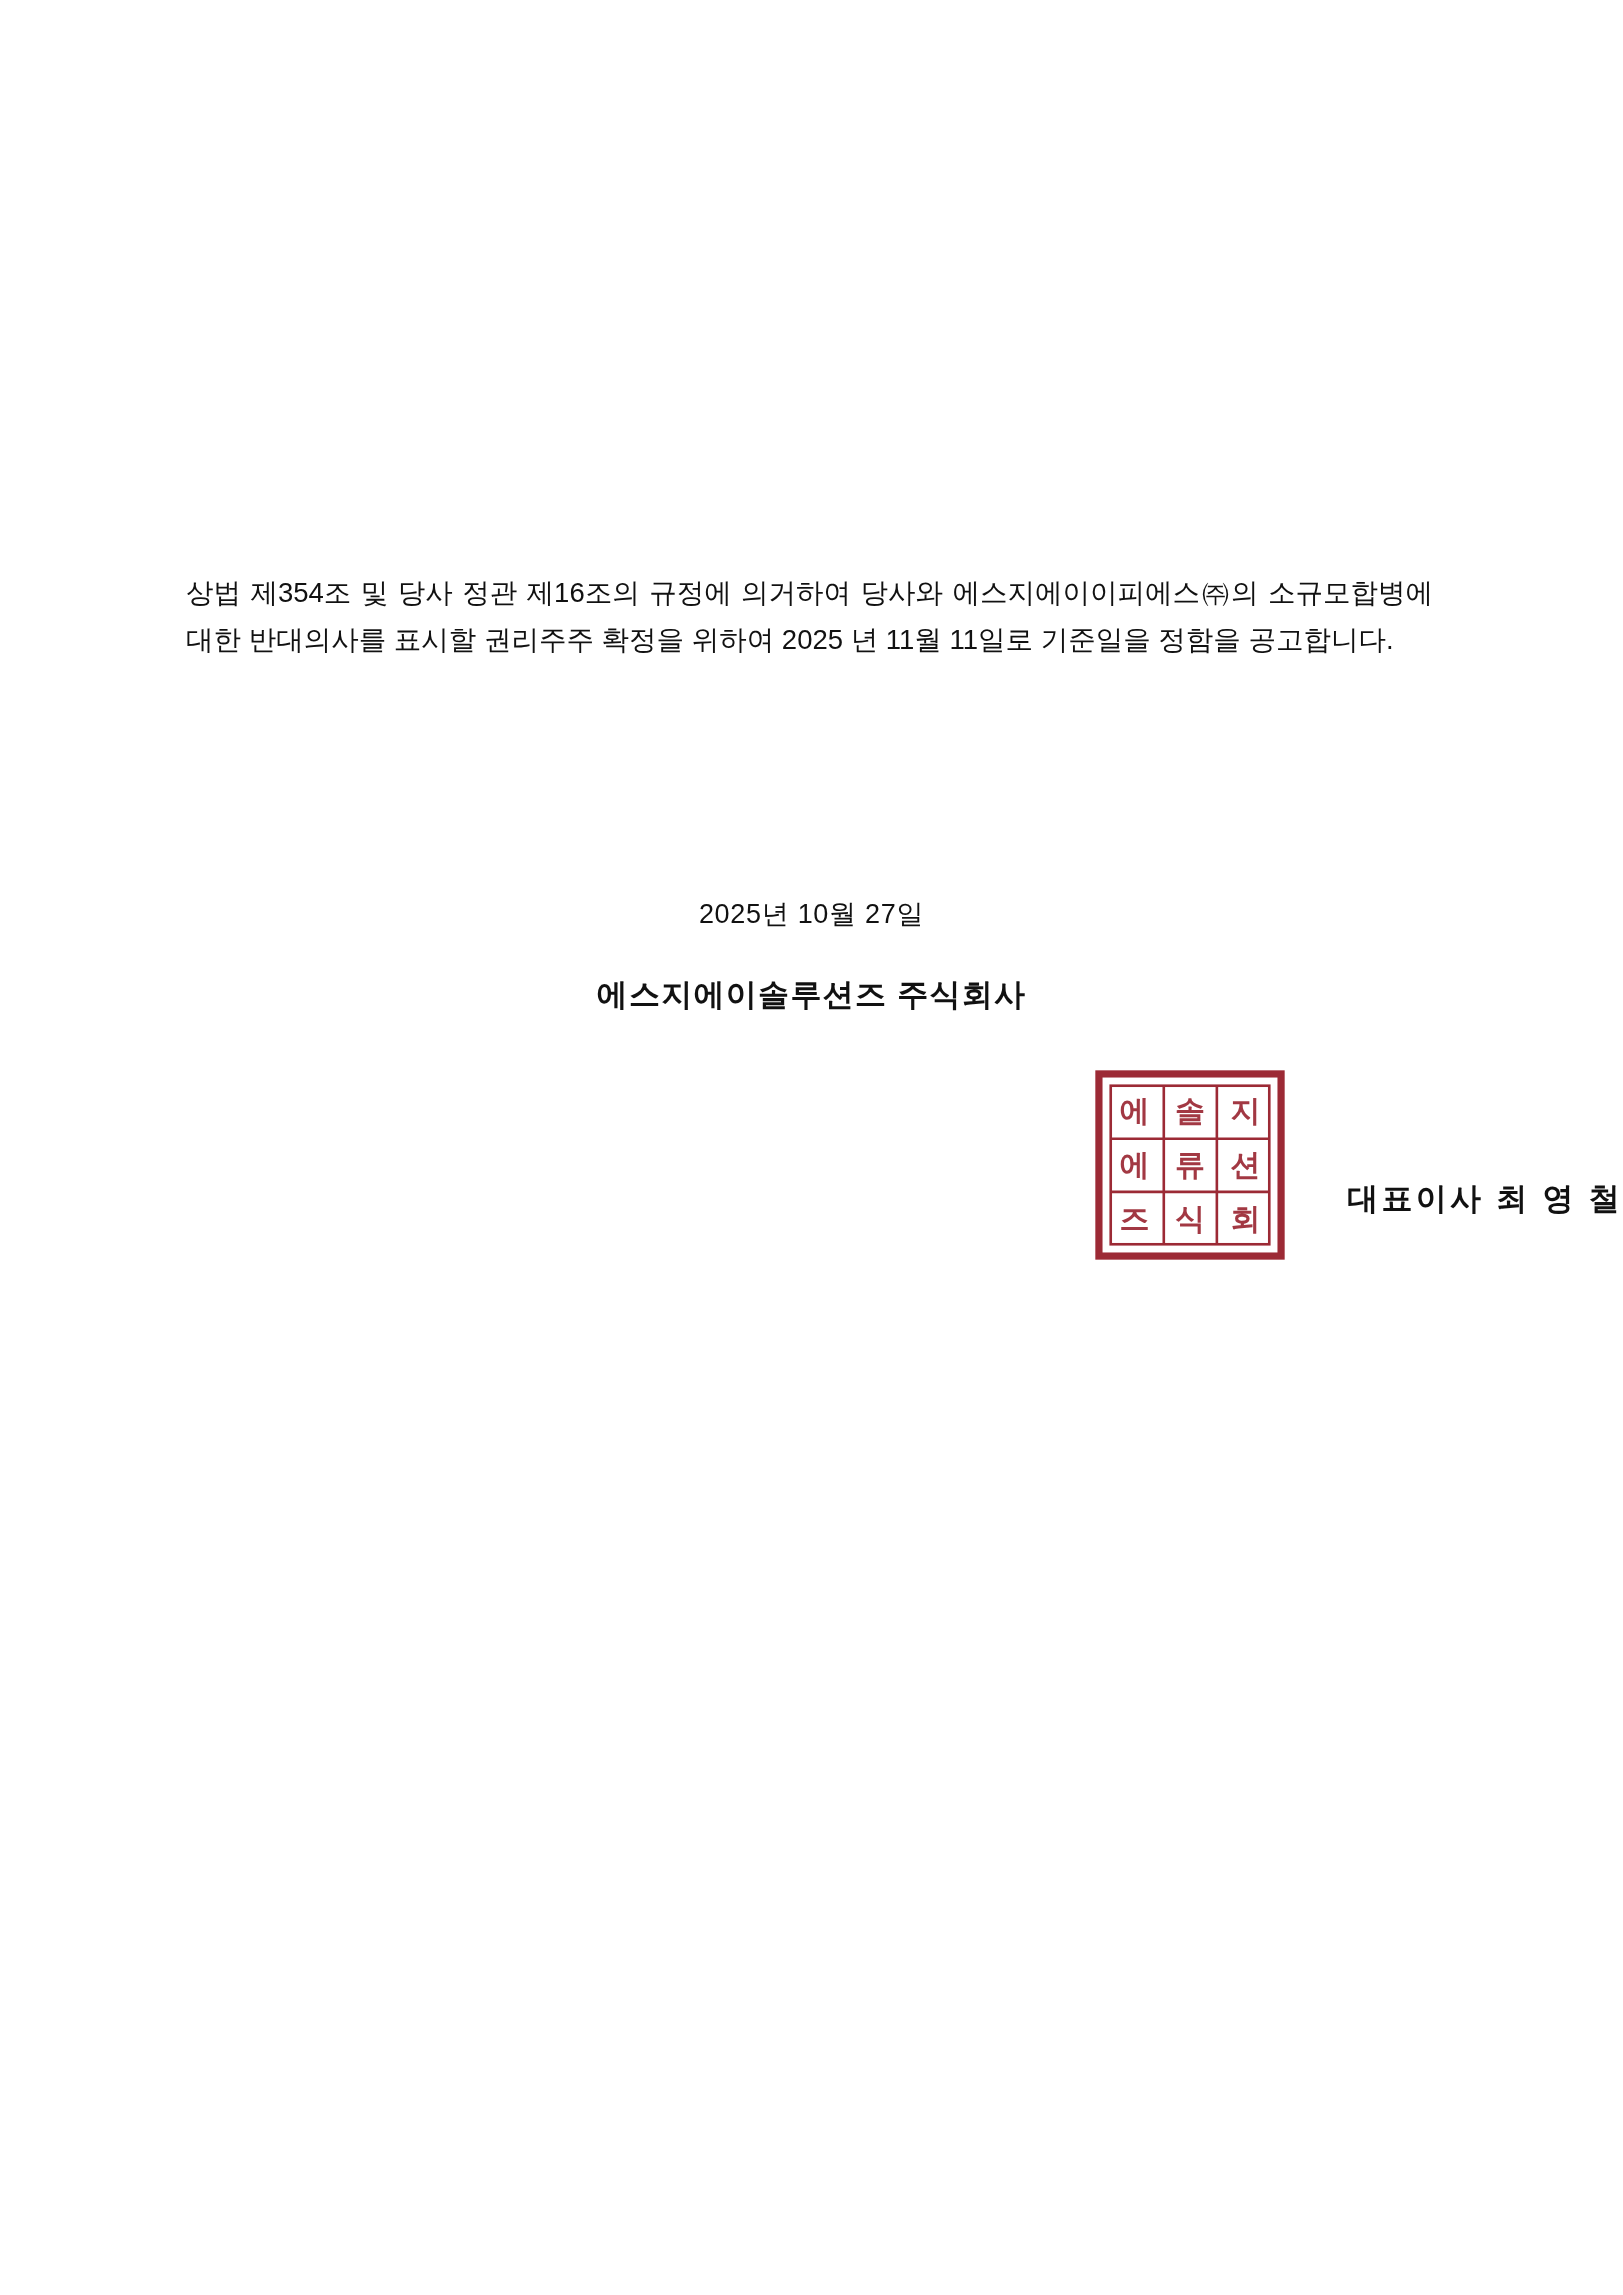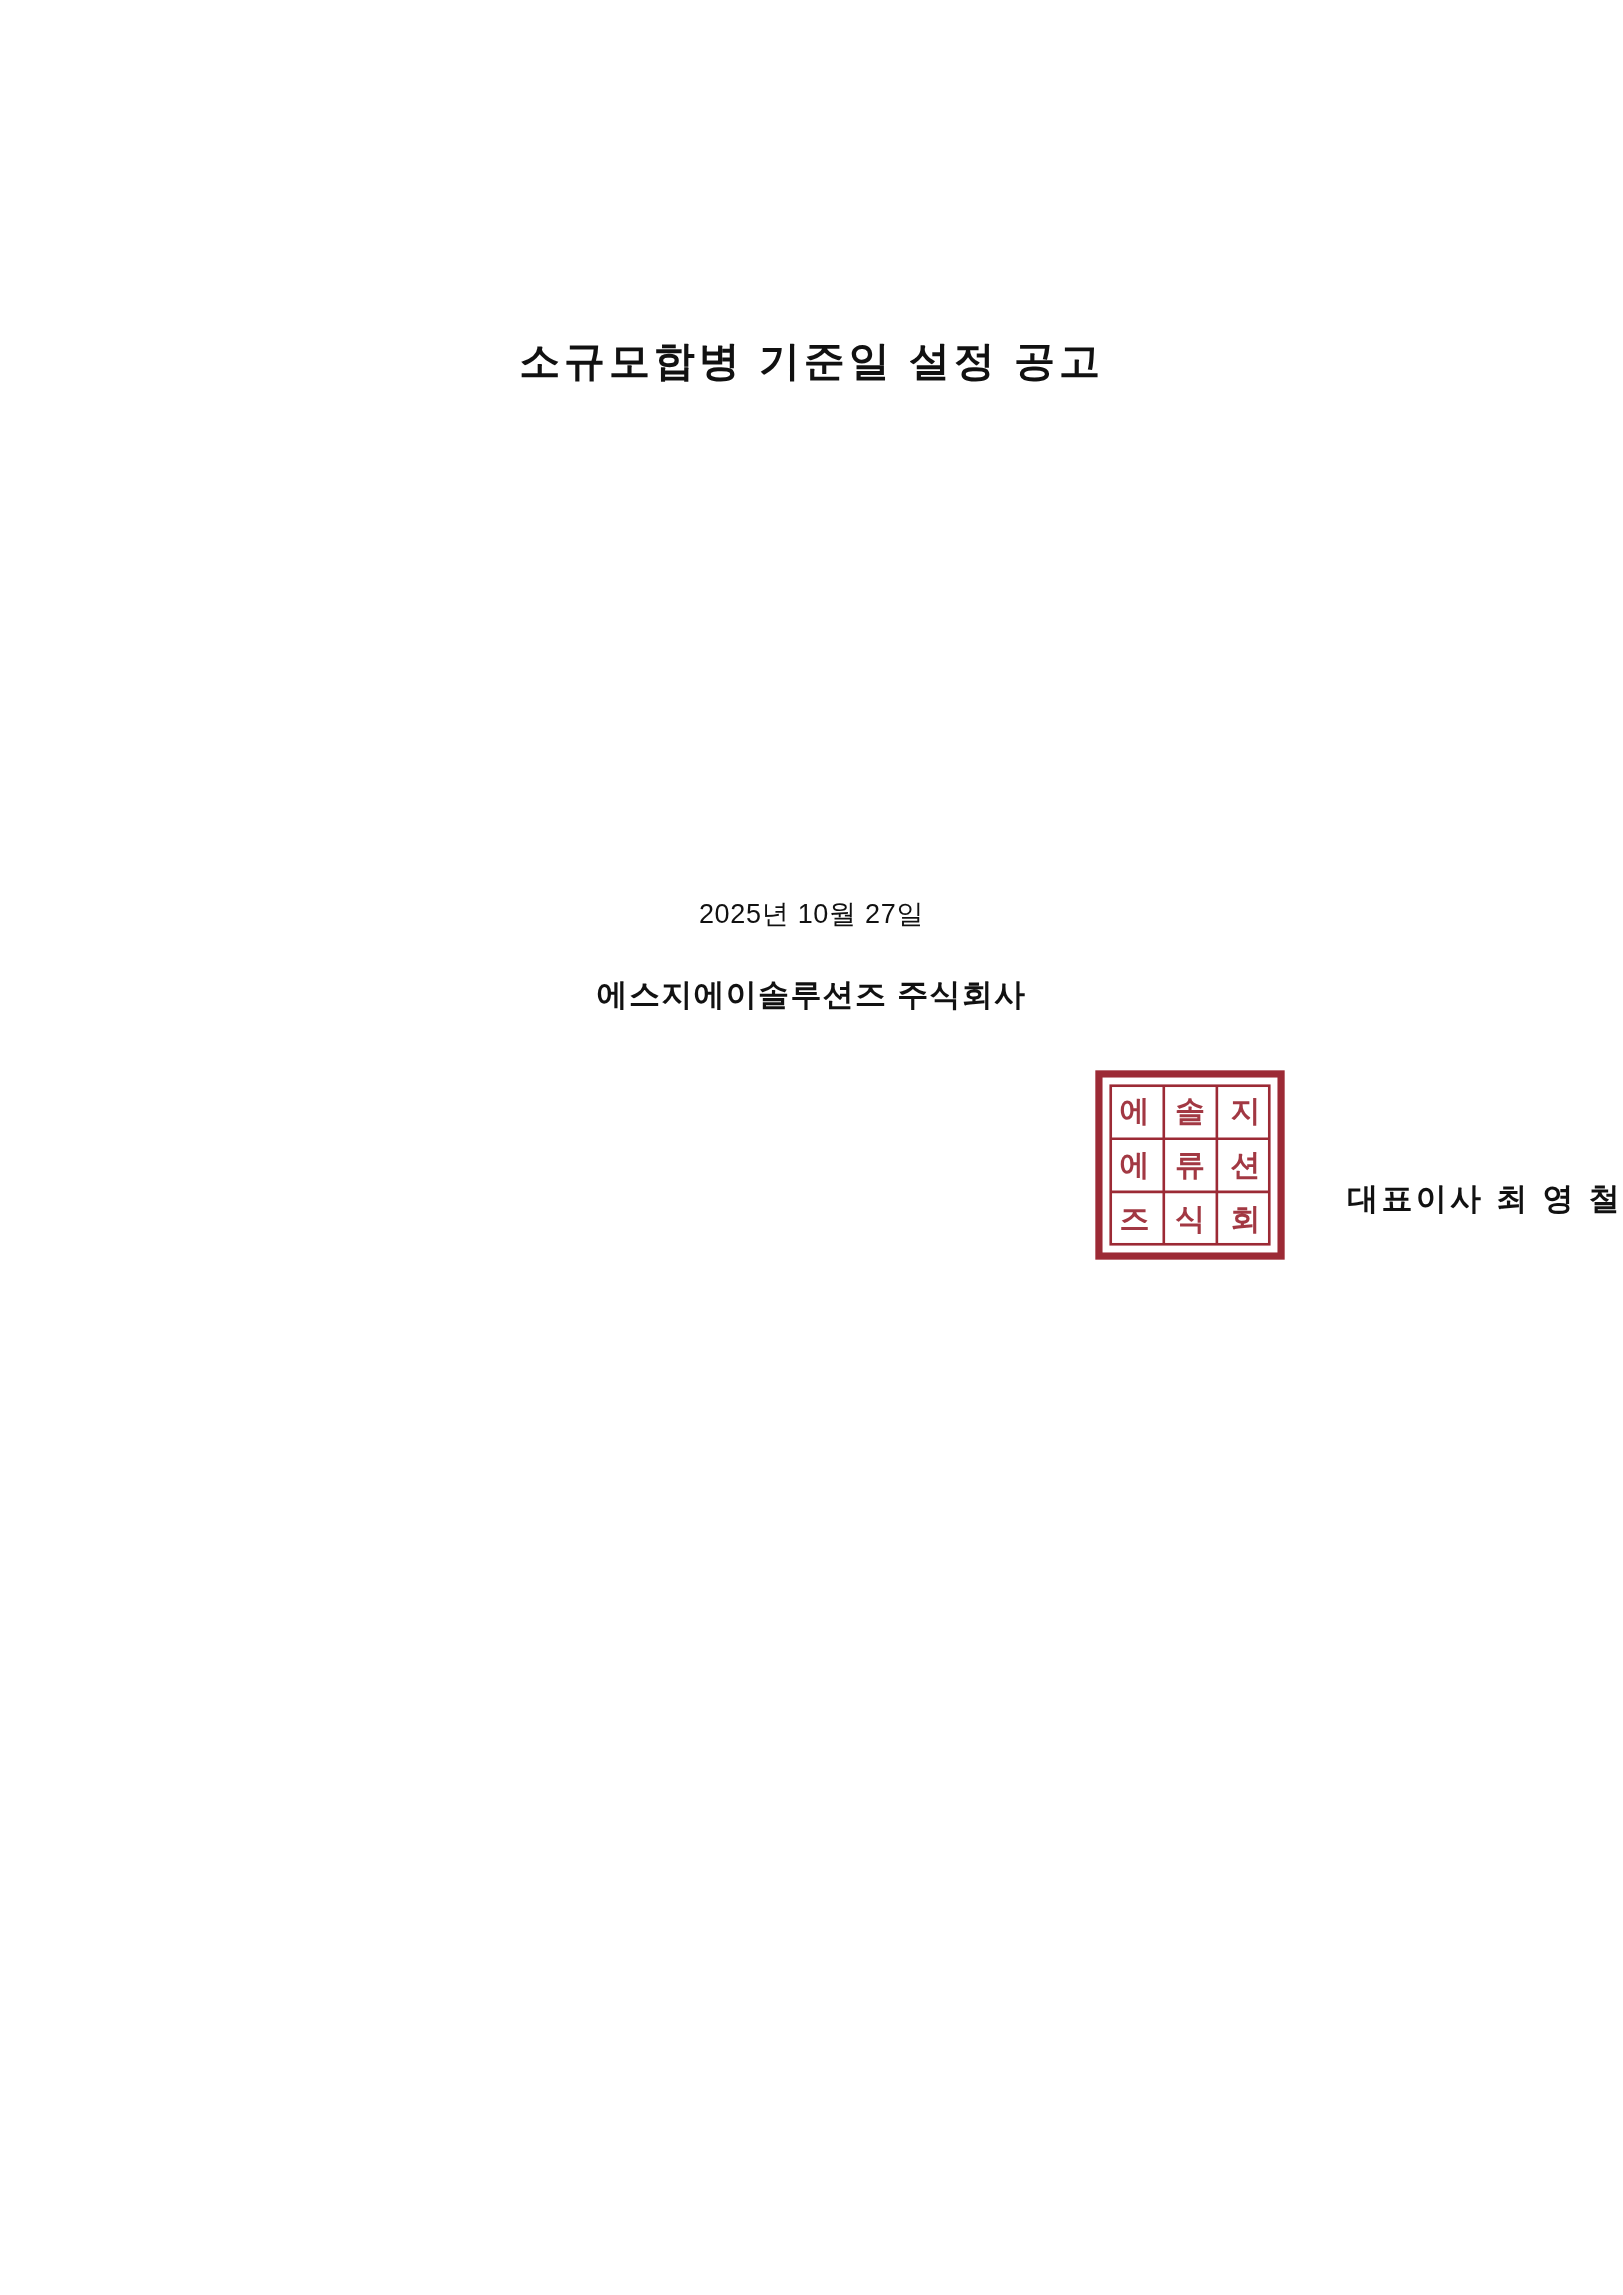--- a/index.html
+++ b/index.html
@@ -110,22 +110,24 @@
     line-height: 1;
     letter-spacing: 0;
     opacity: 0.93;
   }
 </style>
 </head>
 <body>
 
 <div class="page">
 
-  <div class="doc-title">소규모합병 기준일 설정 공고</div>
 
+  <div class="body-block">
+    <p>상법 제354조 및 당사 정관 제16조의 규정에 의거하여 당사와 에스지에이이피에스㈜의 소규모합병에 대한 반대의사를 표시할 권리주주 확정을 위하여 2025 년 11월 11일로 기준일을 정함을 공고합니다.</p>
+  </div>
 
   <div class="date-line">2025년 10월 27일</div>
 
   <div class="company-line">에스지에이솔루션즈 주식회사</div>
 
   <div class="officer-line">대표이사 최 영 철</div>
 
   <div class="seal">
     <svg viewBox="0 0 290 290" xmlns="http://www.w3.org/2000/svg" aria-hidden="true">
       <rect x="6" y="6" width="278" height="278" fill="none" stroke="#9c2a35" stroke-width="11"></rect>

